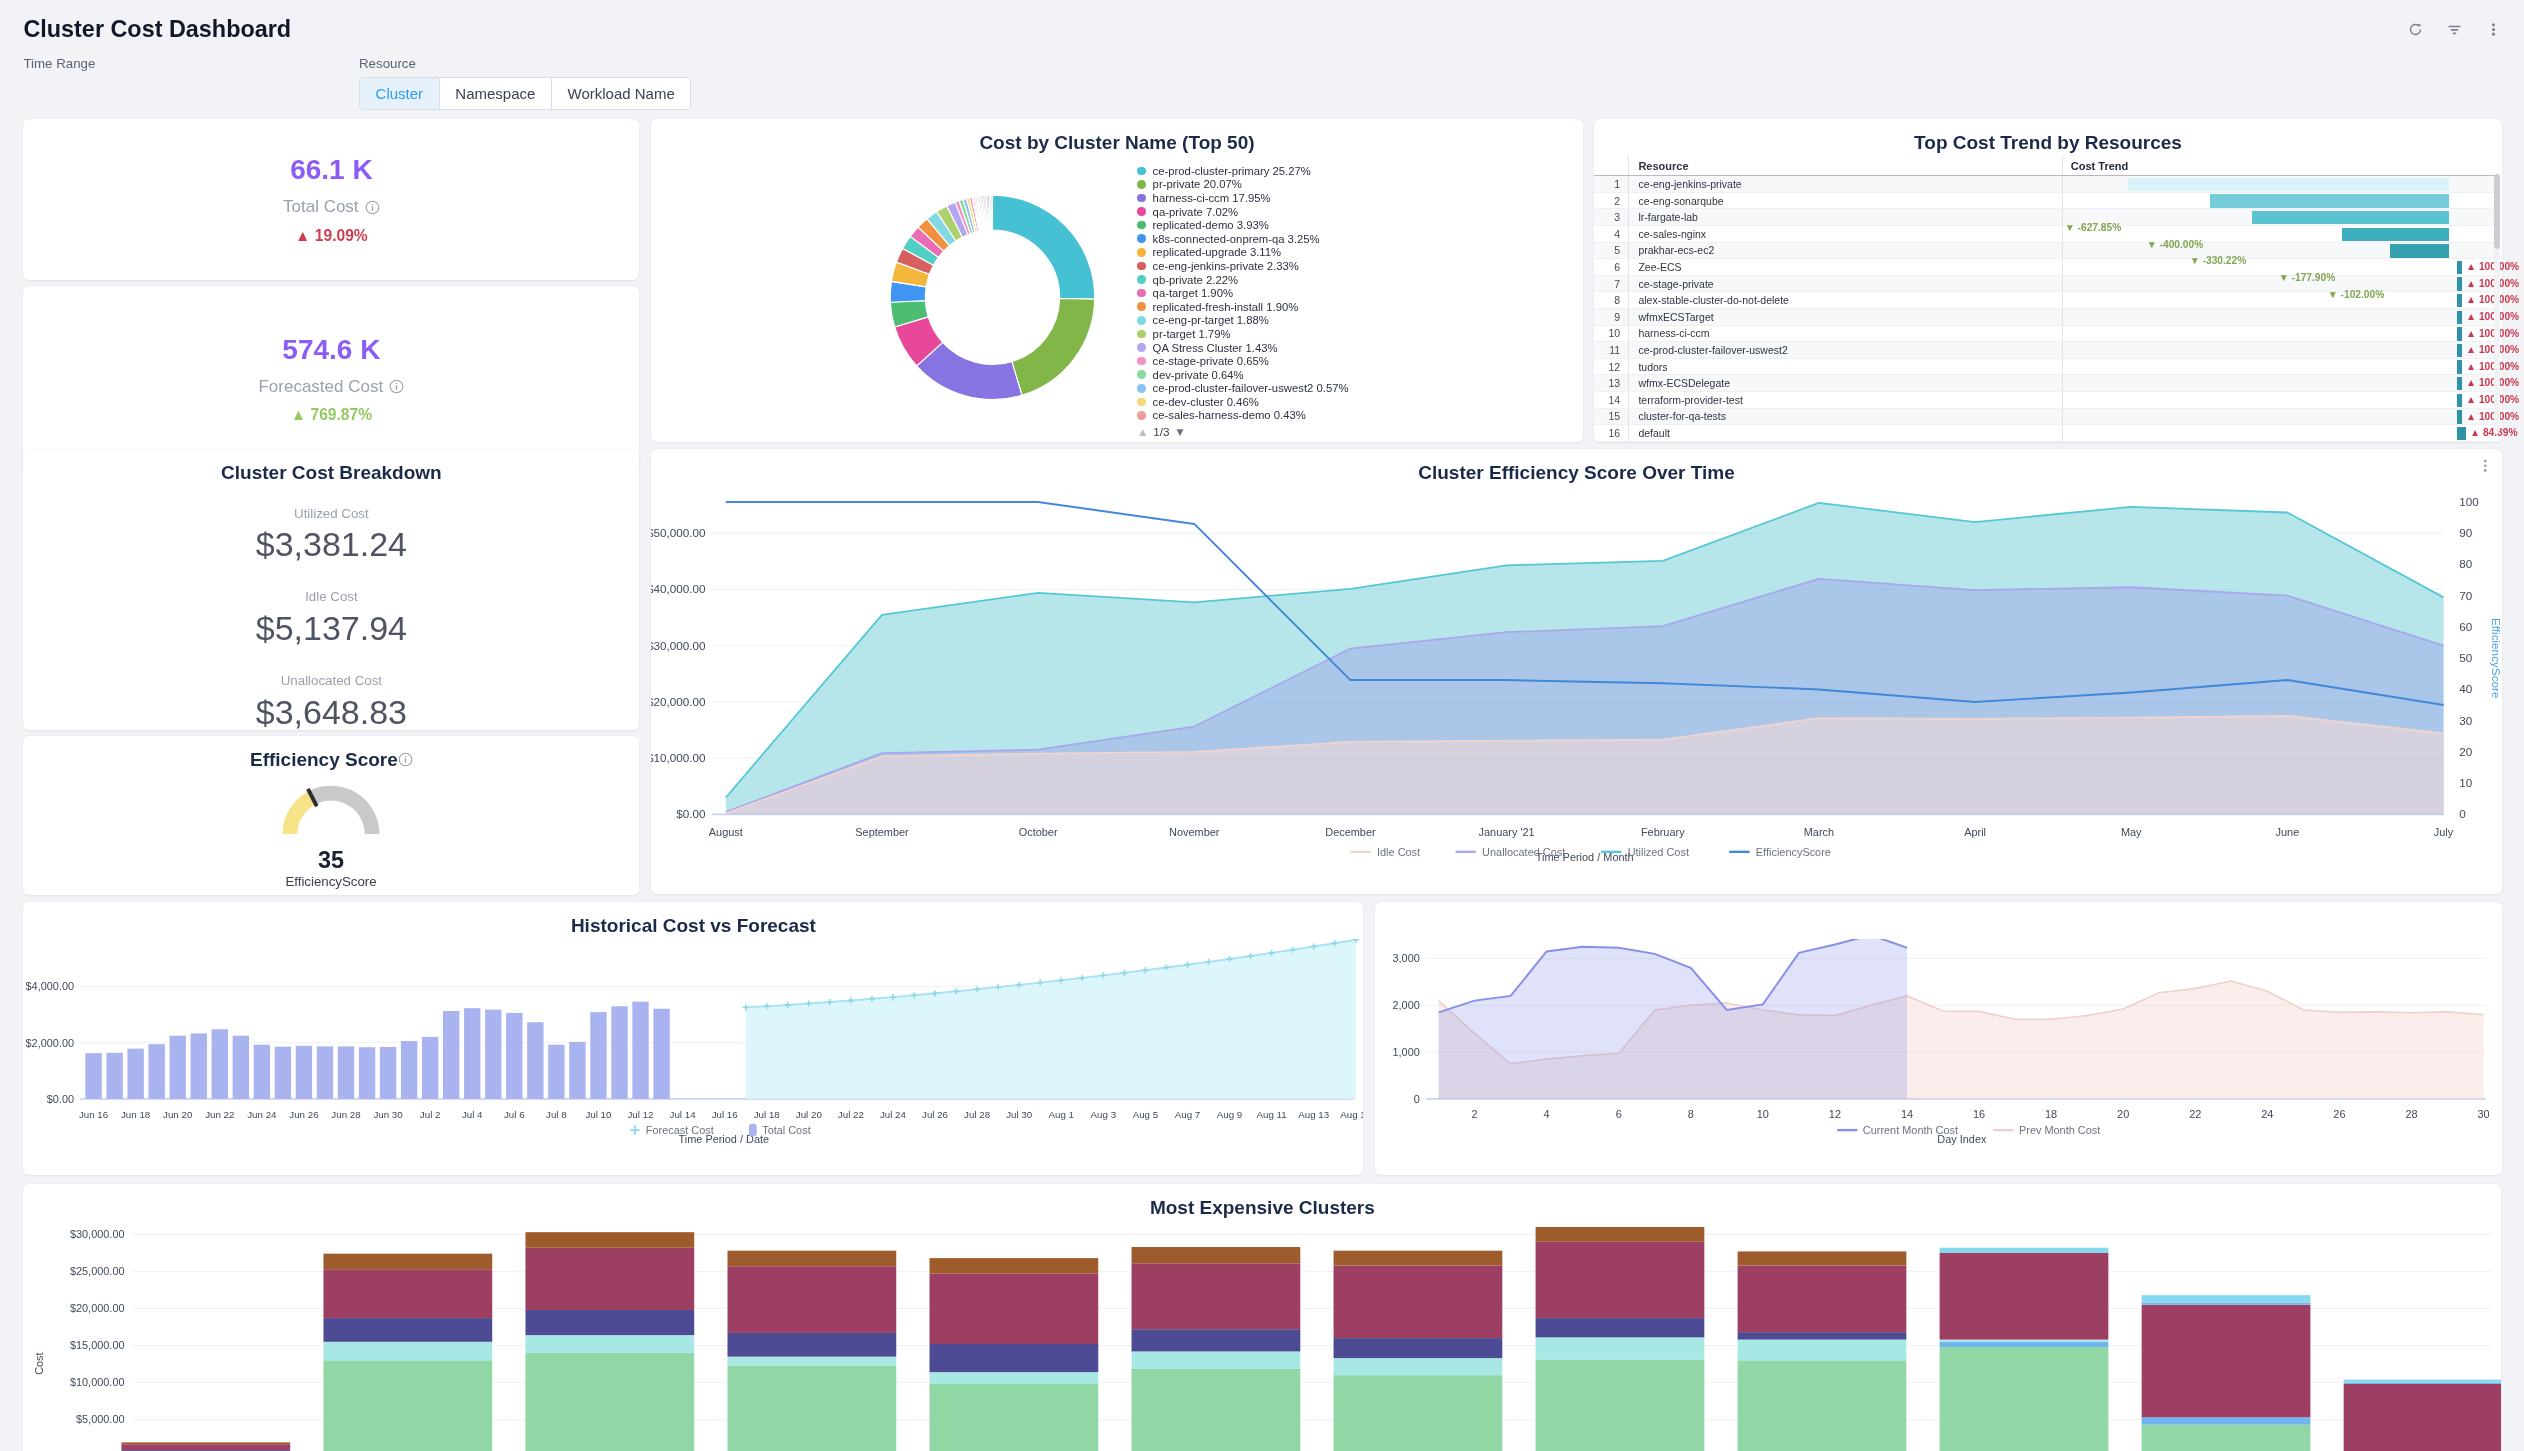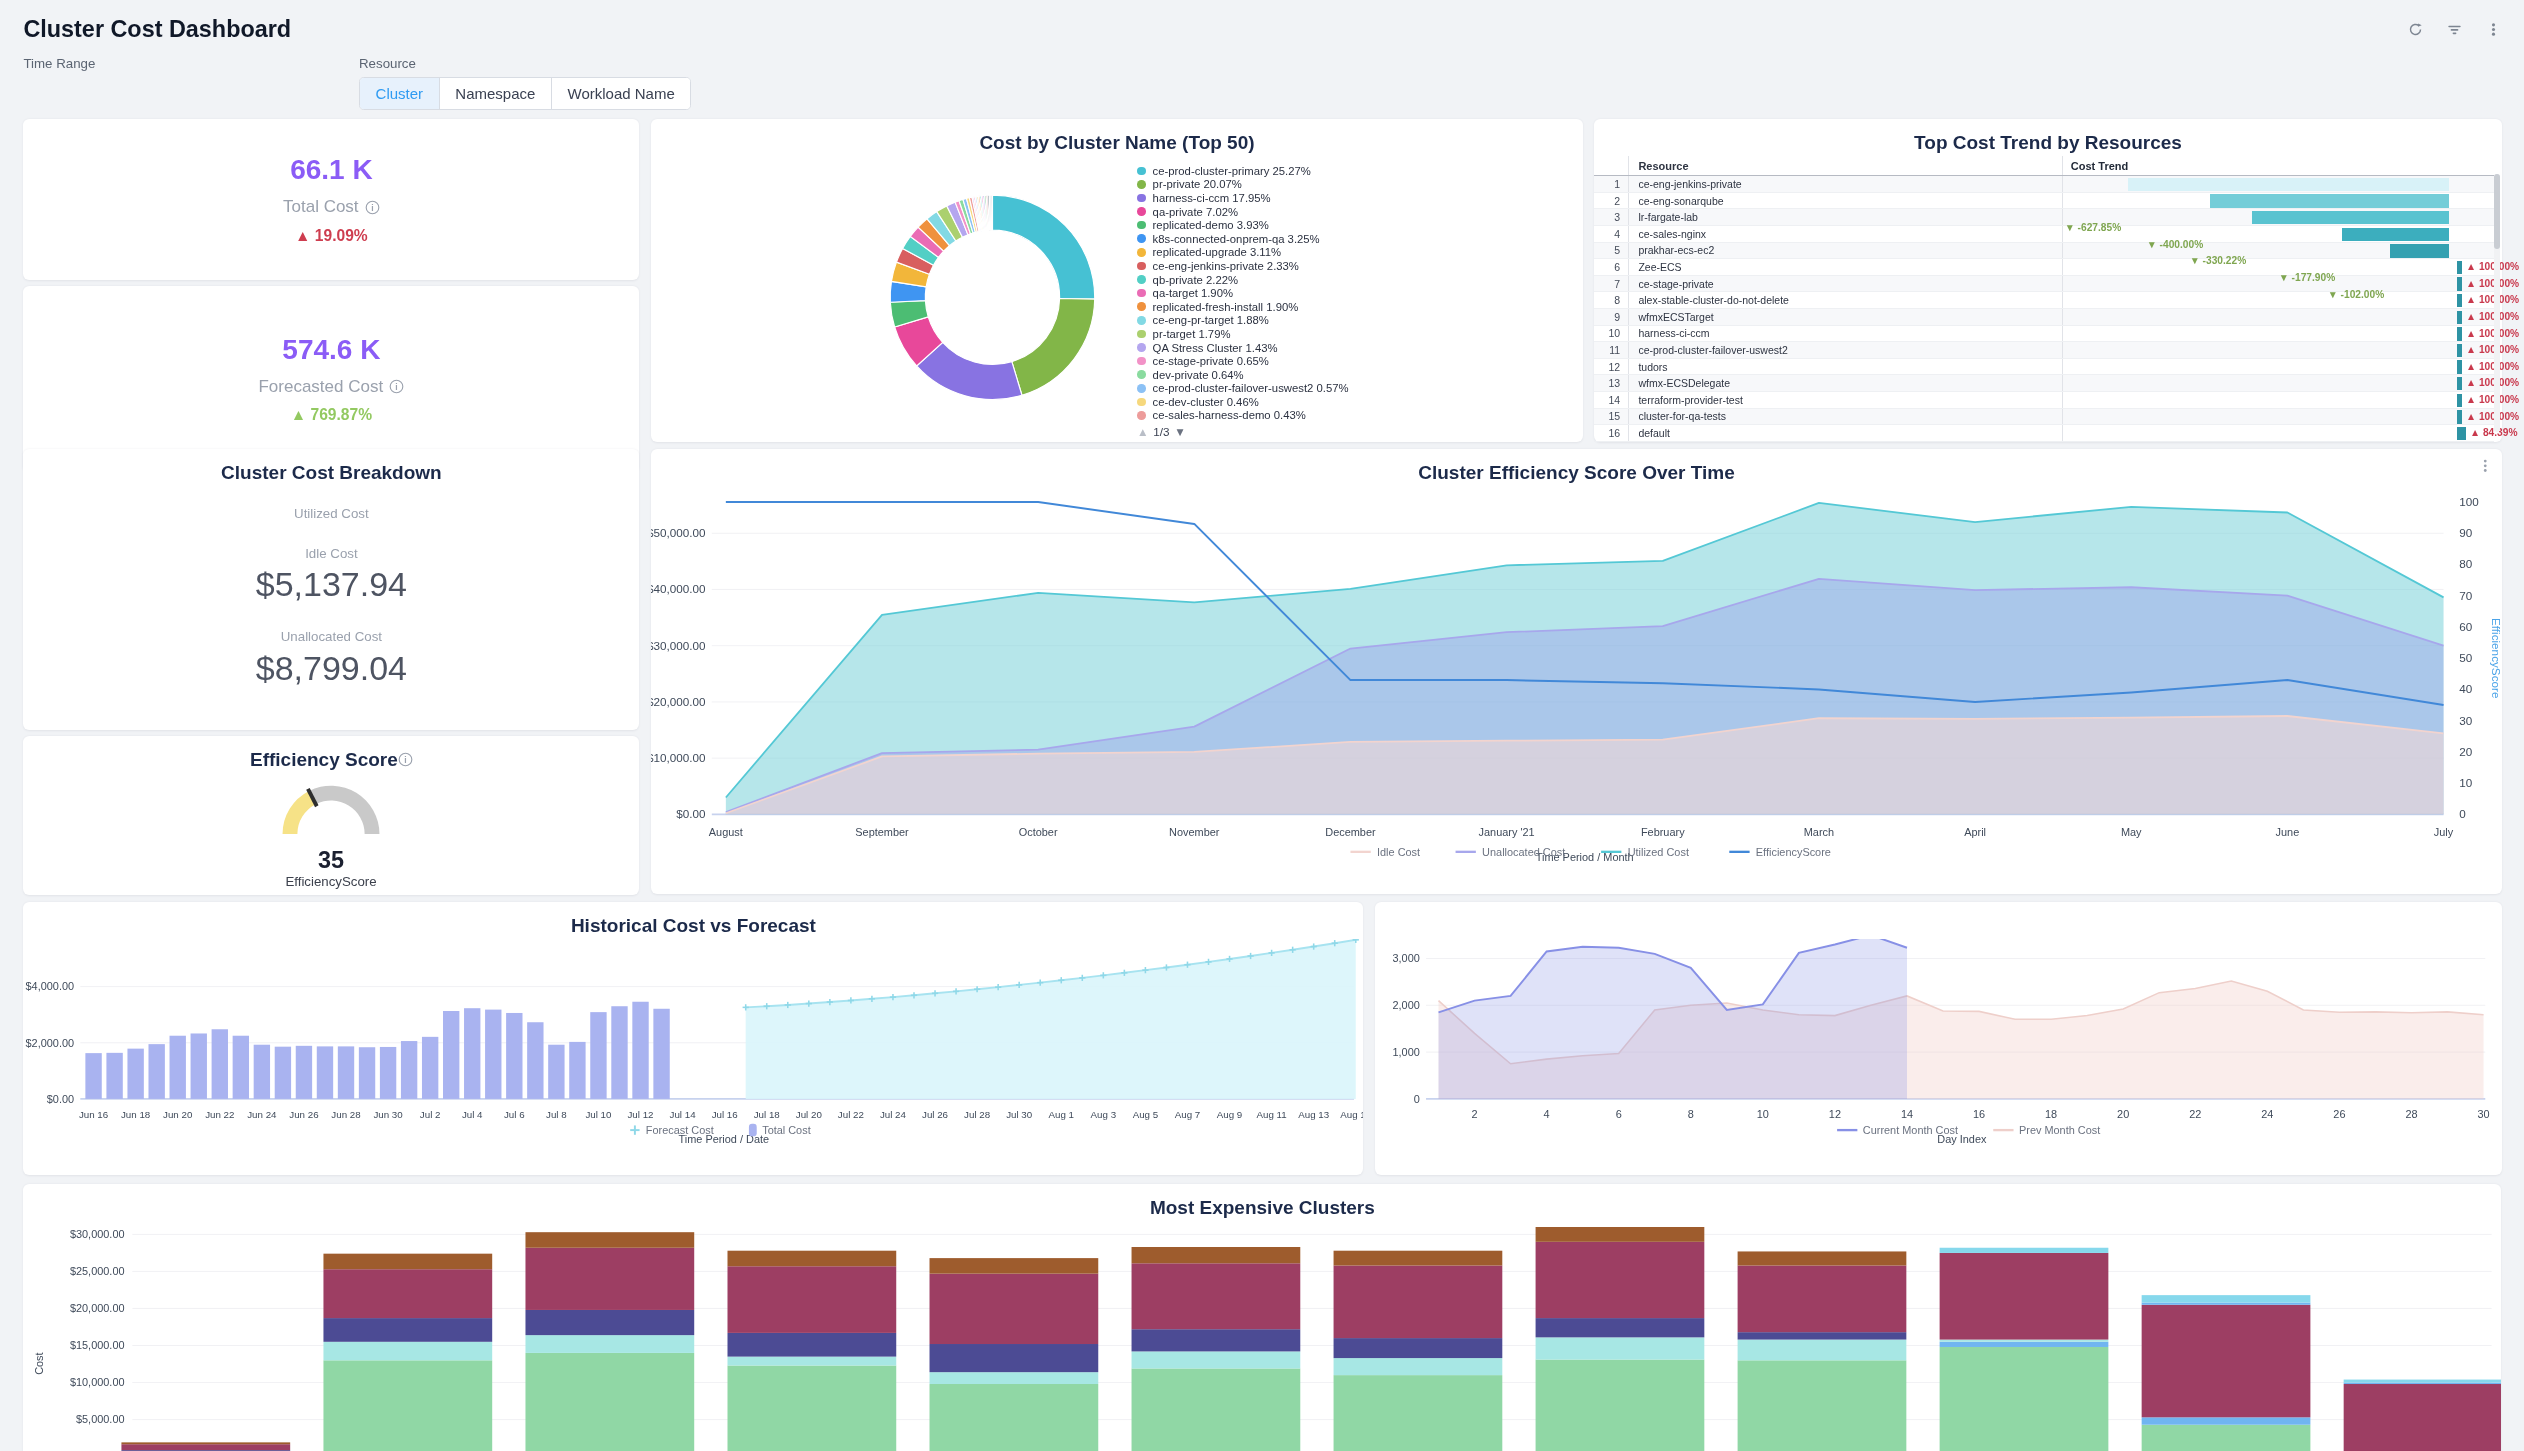--- a/index.html
+++ b/index.html
@@ -387,28 +387,29 @@
   <div class="scrollbar">
       <div class="thumb"></div>
     </div>
 </div>
 
 <div class="panel" style="left:23.4px;top:449px;width:616px;height:281px;">
   <div class="panel-title">Cluster Cost Breakdown</div>
   <div style="margin-top:22px;">
     <div style="margin-bottom:25px;">
       <div class="bd-label">Utilized Cost</div>
+      <div class="bd-value">$3,381.24</div>
     </div>
     <div style="margin-bottom:25px;">
       <div class="bd-label">Idle Cost</div>
       <div class="bd-value">$5,137.94</div>
     </div>
     <div>
       <div class="bd-label">Unallocated Cost</div>
-      <div class="bd-value">$8,799.04</div>
+      <div class="bd-value">$3,648.83</div>
     </div>
   </div>
 </div>
 
 <div class="panel" style="left:23.4px;top:736px;width:616px;height:159px;">
   <div class="panel-title" style="display:flex;justify-content:center;align-items:center;gap:0;">
     <span>Efficiency Score</span>
     <svg width="15" height="15" viewBox="0 0 19 19" style="font-size:24px">
         <circle cx="9.5" cy="9.5" r="8" fill="none" stroke="#9aa1ad" stroke-width="1.4"></circle>
         <text x="9.5" y="13.6" text-anchor="middle" font-size="11" fill="#9aa1ad" font-weight="bold">i</text>

